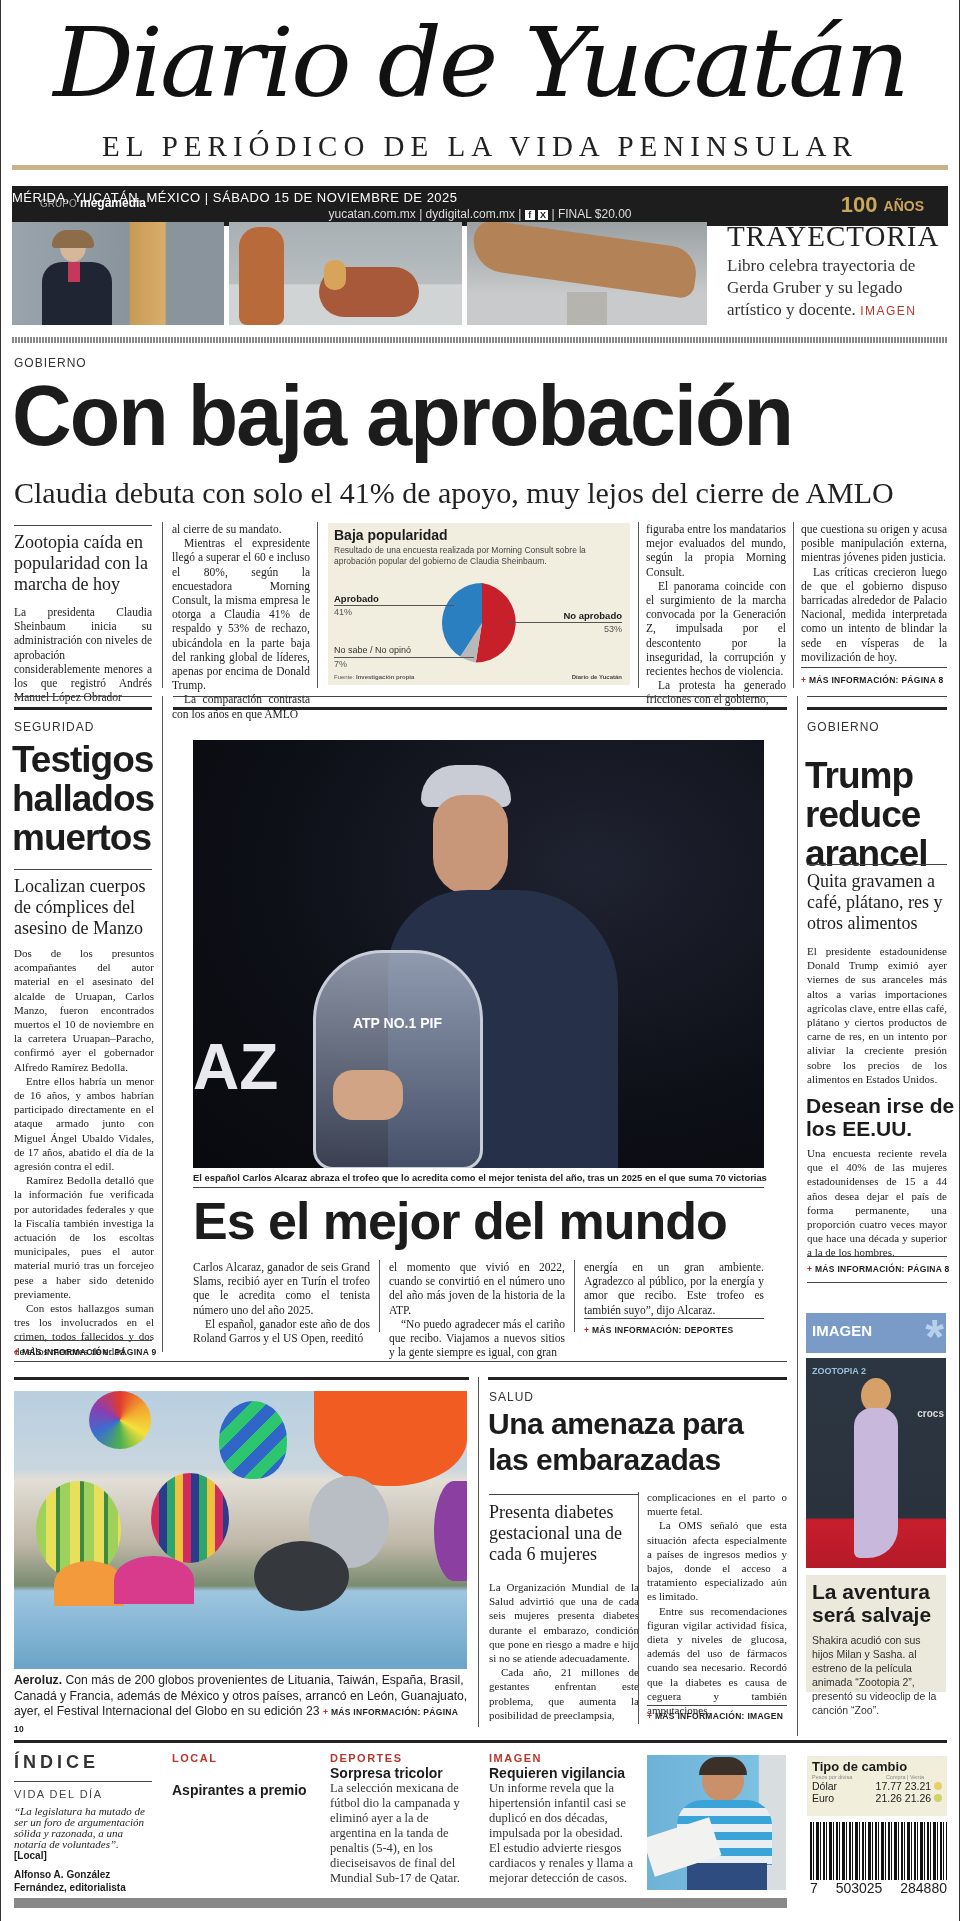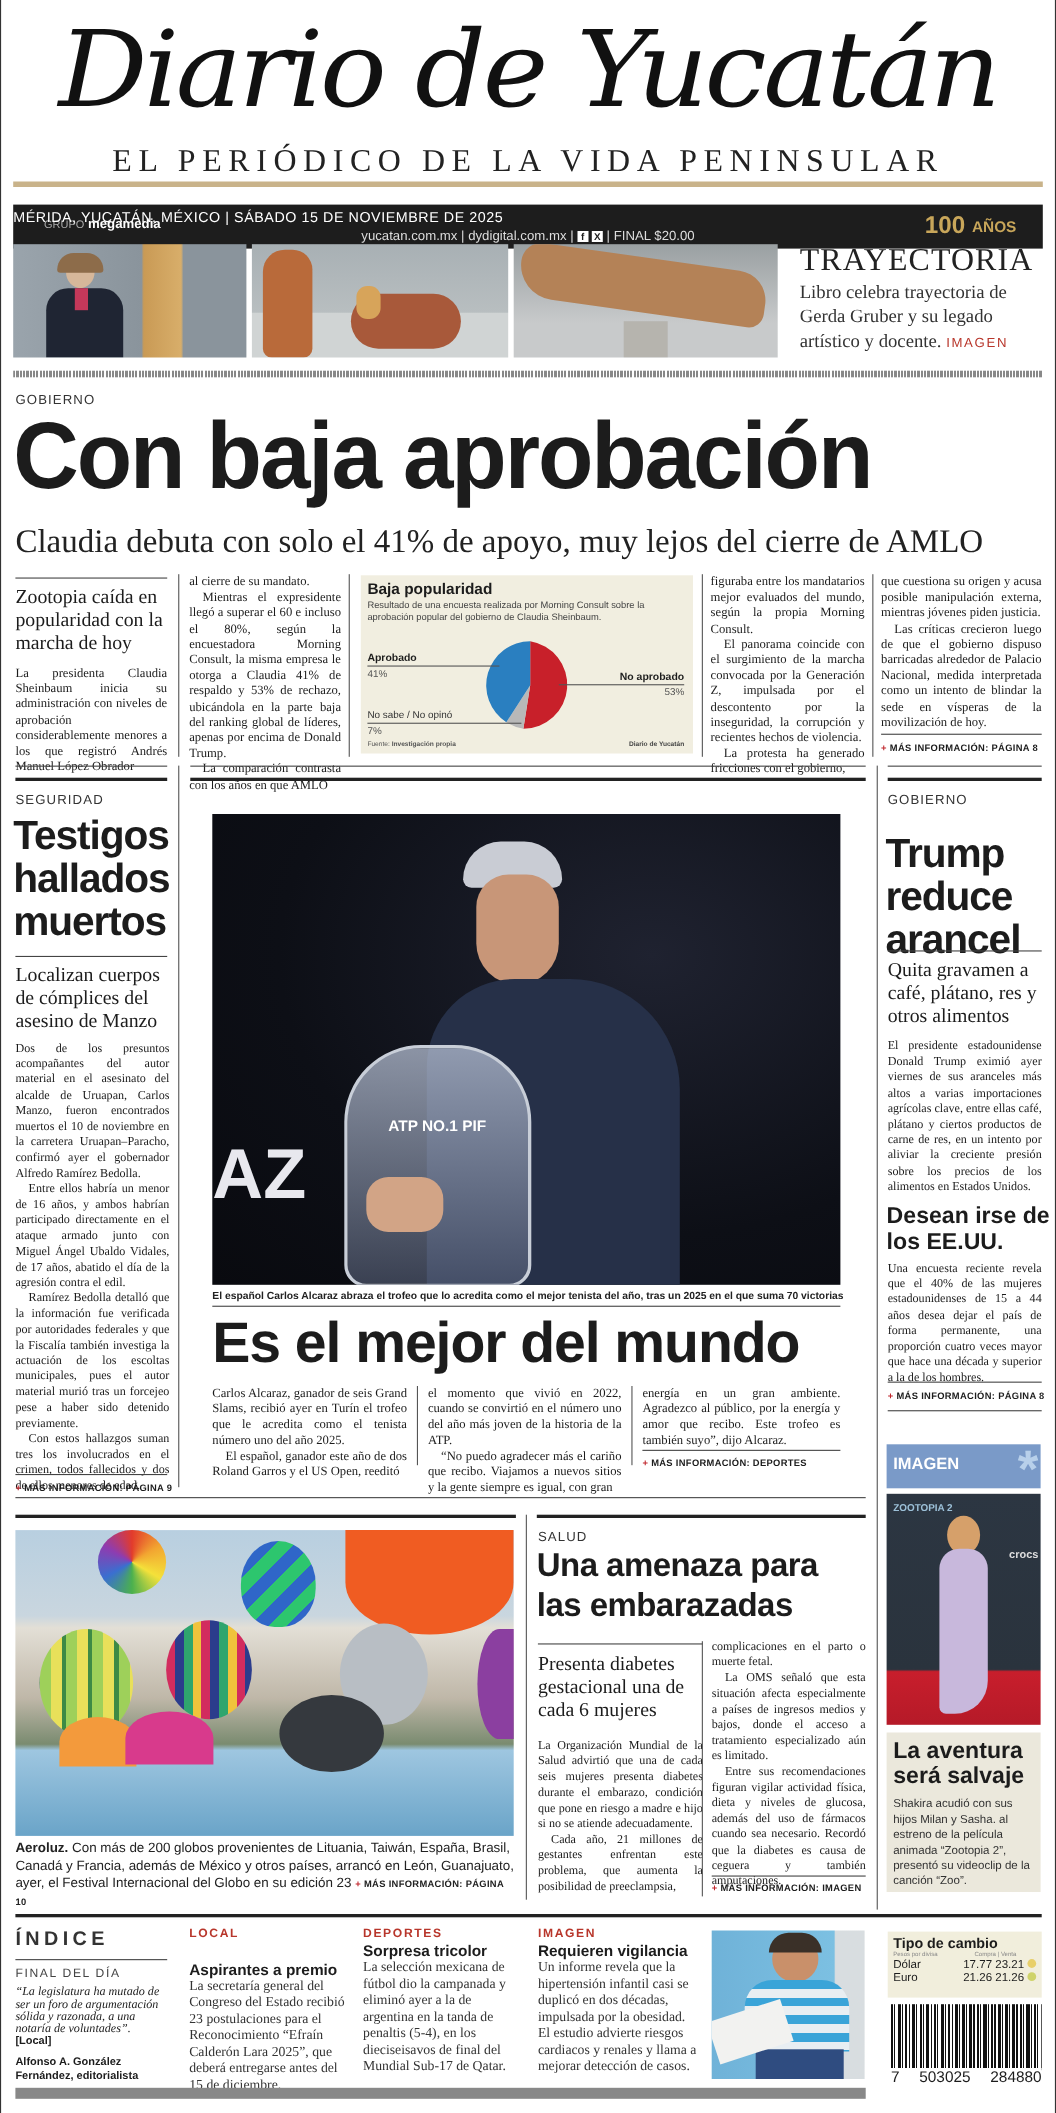--- a/index.html
+++ b/index.html
@@ -217,36 +217,35 @@
 <div class="rule" style="left:647px;top:1705px;width:140px"></div>
 <div class="abs mas" style="left:647px;top:1711px"><span class="plus">+</span> <span>MÁS INFORMACIÓN:  IMAGEN</span></div>
 
 <div class="abs sans" style="left:806px;top:1313px;width:140px;height:40px;background:#7a9ac8;color:#fff;font-size:15px;font-weight:bold;padding:9px 6px"><span>IMAGEN</span><span style="position:absolute;right:2px;top:0;font-size:48px;color:#b8d0ea;line-height:48px">*</span></div>
 <div class="photo" style="left:806px;top:1358px;width:140px;height:210px;background:linear-gradient(180deg,#2c3642 0%,#2a333d 76%,#c81e2c 77%,#b51a28 100%)">
   <div class="sans" style="position:absolute;left:6px;top:8px;color:#9cc0d8;font-size:9px;font-weight:bold">ZOOTOPIA 2</div>
   <div class="sans" style="position:absolute;right:2px;top:50px;color:#ddd;font-size:10px;font-weight:bold">crocs</div>
   <div style="position:absolute;left:55px;top:20px;width:30px;height:35px;border-radius:50%;background:#d6a06a"></div>
   <div style="position:absolute;left:48px;top:50px;width:44px;height:150px;border-radius:18px 18px 30px 6px;background:#c8b8dc"></div>
 </div>
-<div class="abs" style="left:806px;top:1575px;width:140px;height:145px;background:#ebe8dc">
+<div class="abs" style="left:806px;top:1575px;width:140px;height:117px;background:#ebe8dc">
   <div class="sans" style="position:absolute;left:6px;top:5px;width:132px;font-size:21px;font-weight:bold;line-height:23px">La aventura será salvaje</div>
   <div class="sans" style="position:absolute;left:6px;top:58px;width:130px;font-size:10.5px;line-height:14px;color:#333">Shakira acudió con sus hijos Milan y Sasha. al estreno de la película animada “Zootopia 2”, presentó su videoclip de la canción “Zoo”.</div>
 </div>
 
 <div class="rule2" style="left:14px;top:1740px;width:933px"></div>
 <div class="abs sans" style="left:14px;top:1752px;font-size:18px;letter-spacing:4px;font-weight:bold;color:#333">ÍNDICE</div>
 <div class="rule" style="left:14px;top:1781px;width:138px"></div>
-<div class="abs sans" style="left:14px;top:1788px;font-size:11px;letter-spacing:1.5px;color:#444">FINAL DEL DÍA</div>
+<div class="abs sans" style="left:14px;top:1788px;font-size:11px;letter-spacing:1.5px;color:#444">VIDA DEL DÍA</div>
 <div class="abs serif" style="left:14px;top:1806px;width:138px;font-size:11px;line-height:11px;font-style:italic"><span>“La legislatura ha mutado de ser un foro de argumentación sólida y razonada, a una notaría de voluntades”.</span> <b class="sans" style="font-style:normal;font-size:10px">[Local]</b></div>
 <div class="abs sans" style="left:14px;top:1868px;width:138px;font-size:10px;line-height:13px;font-weight:bold">Alfonso A. González Fernández, editorialista</div>
 
 <div class="abs" style="left:172px;top:1752px;width:145px">
   <div class="redk">LOCAL</div>
   <div class="sans" style="font-size:14px;font-weight:bold;margin-top:18px">Aspirantes a premio</div>
-  <div class="serif" style="font-size:12.5px;line-height:15px;color:#333">La secretaría general del Congreso del Estado recibió 23 postulaciones para el Reconocimiento “Efraín Calderón Lara 2025”, que deberá entregarse antes del 15 de diciembre.</div>
 </div>
 <div class="abs" style="left:330px;top:1752px;width:145px">
   <div class="redk">DEPORTES</div>
   <div class="sans" style="font-size:14px;font-weight:bold;margin-top:1px">Sorpresa tricolor</div>
   <div class="serif" style="font-size:12.5px;line-height:15px;color:#333">La selección mexicana de fútbol dio la campanada y eliminó ayer a la de argentina en la tanda de penaltis (5-4), en los dieciseisavos de final del Mundial Sub-17 de Qatar.</div>
 </div>
 <div class="abs" style="left:489px;top:1752px;width:145px">
   <div class="redk">IMAGEN</div>
   <div class="sans" style="font-size:14px;font-weight:bold;margin-top:1px">Requieren vigilancia</div>
   <div class="serif" style="font-size:12.5px;line-height:15px;color:#333">Un informe revela que la hipertensión infantil casi se duplicó en dos décadas, impulsada por la obesidad. El estudio advierte riesgos cardiacos y renales y llama a mejorar detección de casos.</div>

